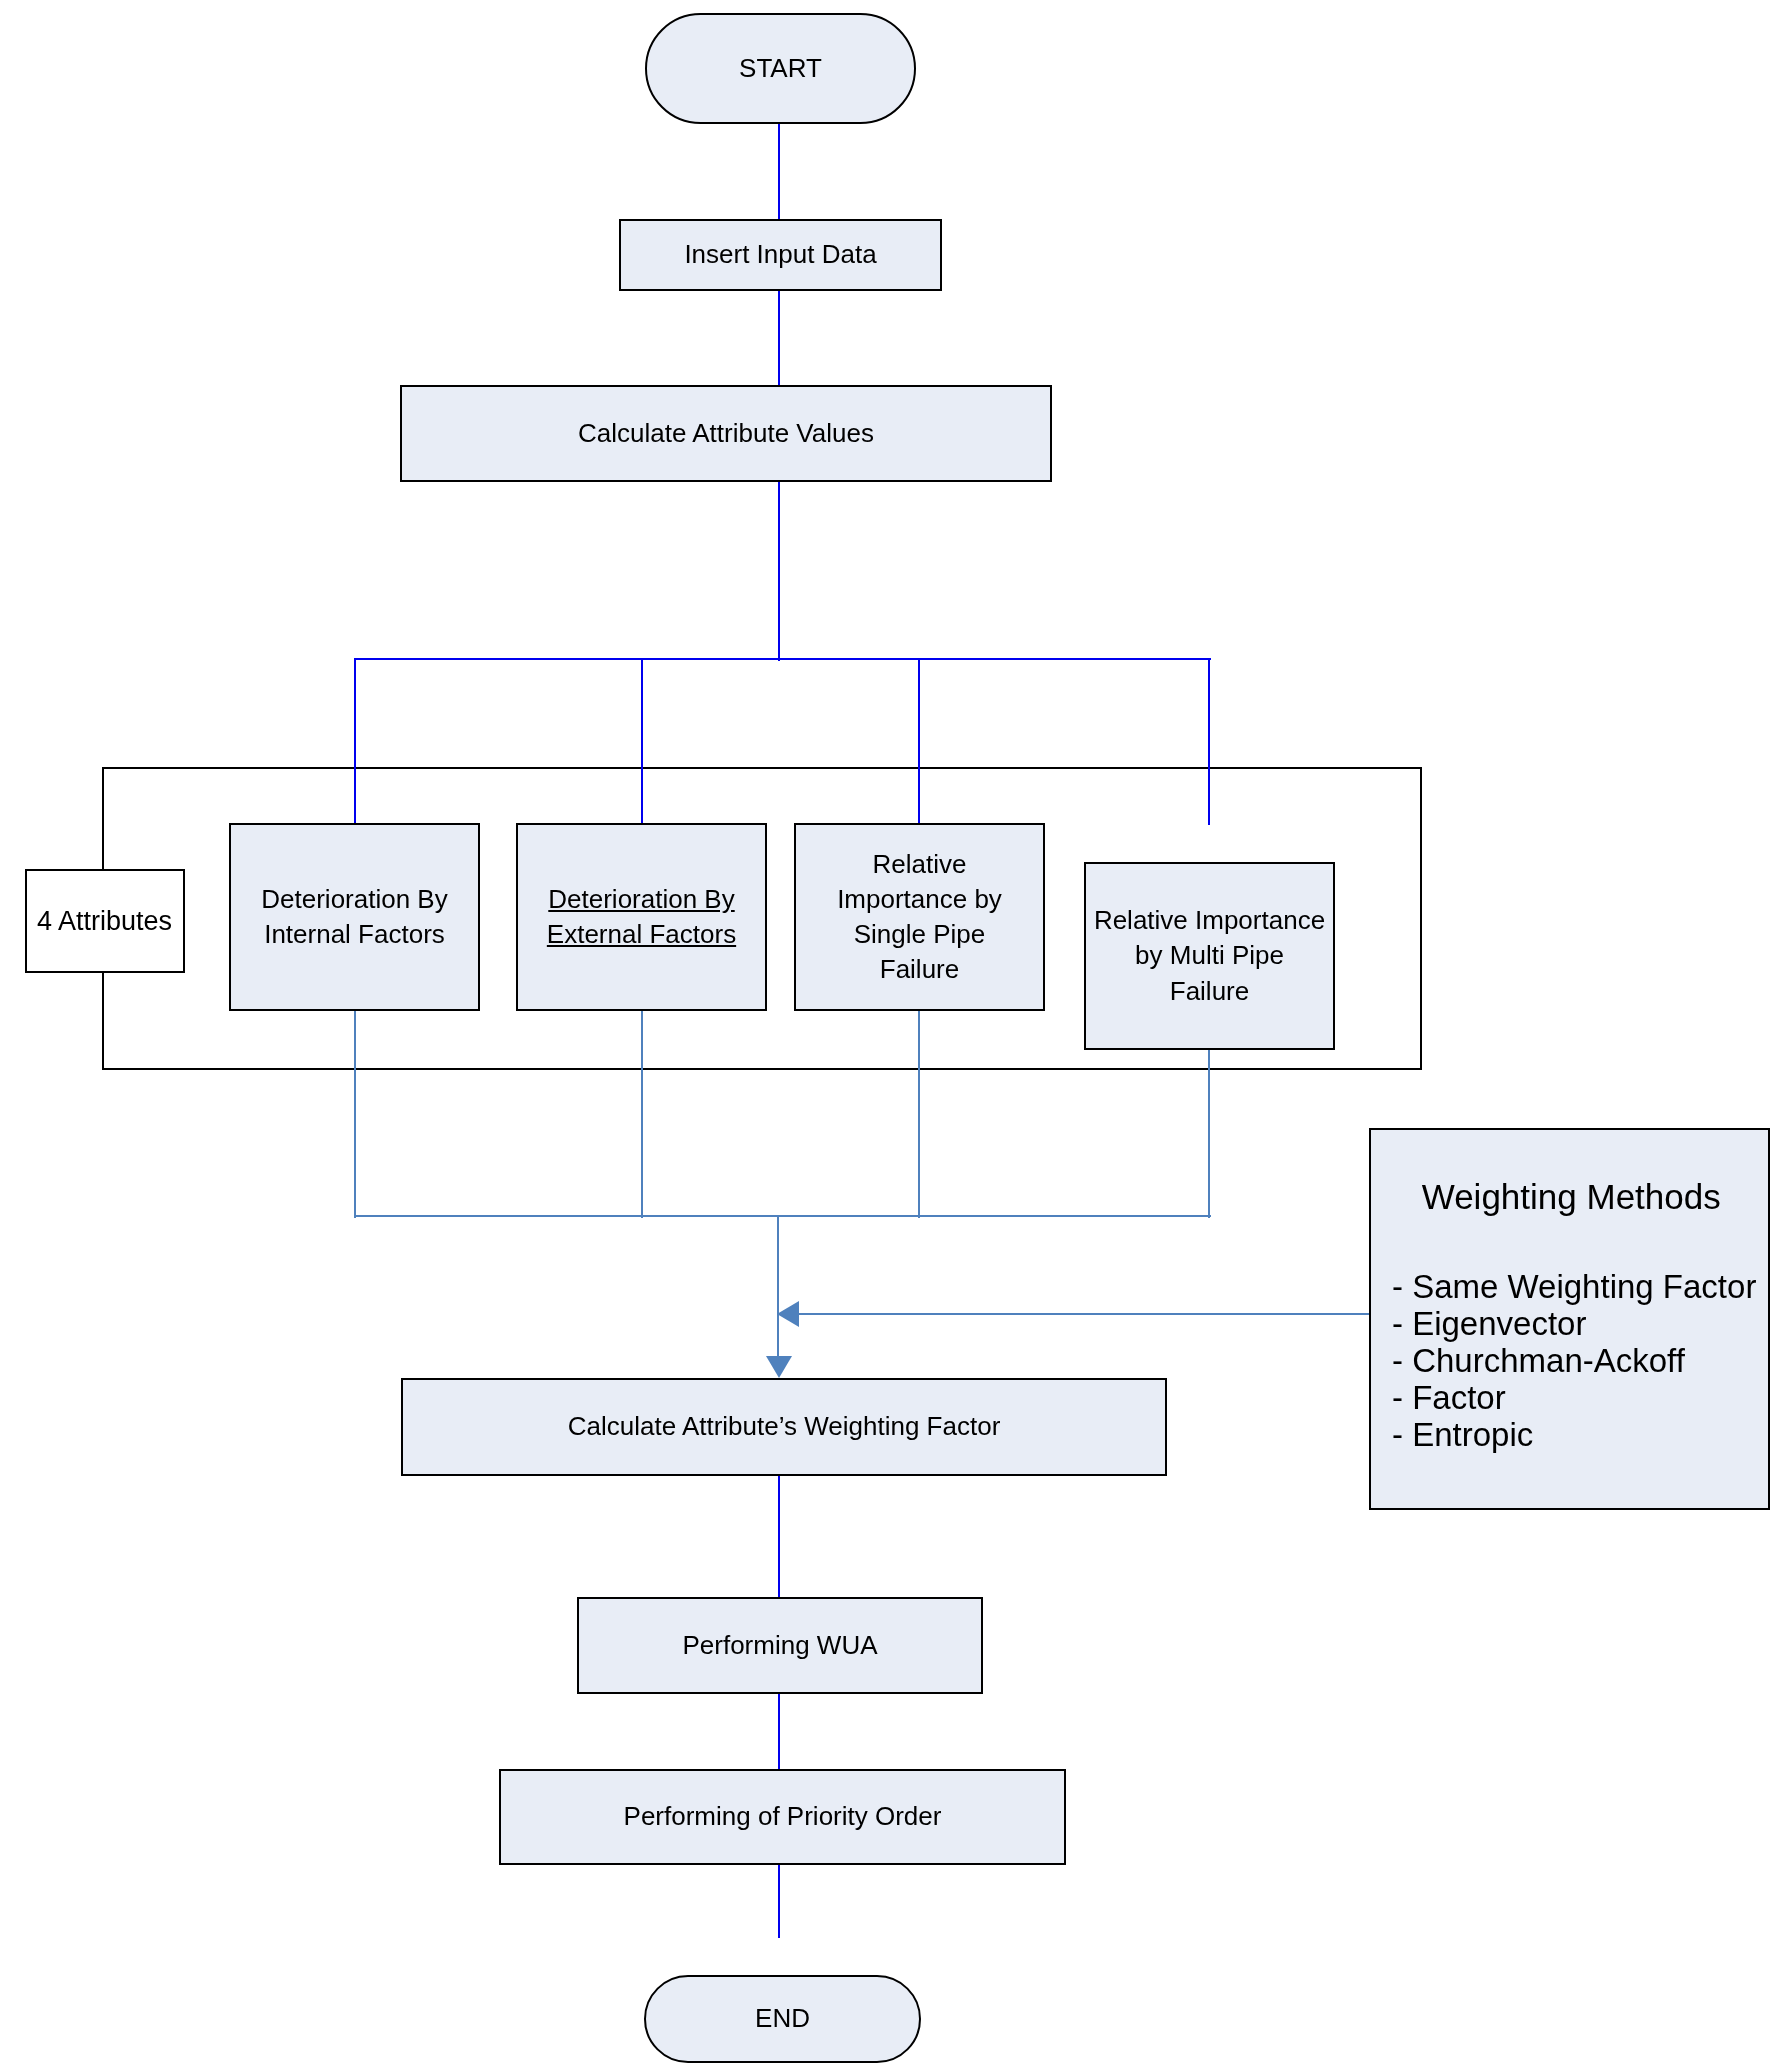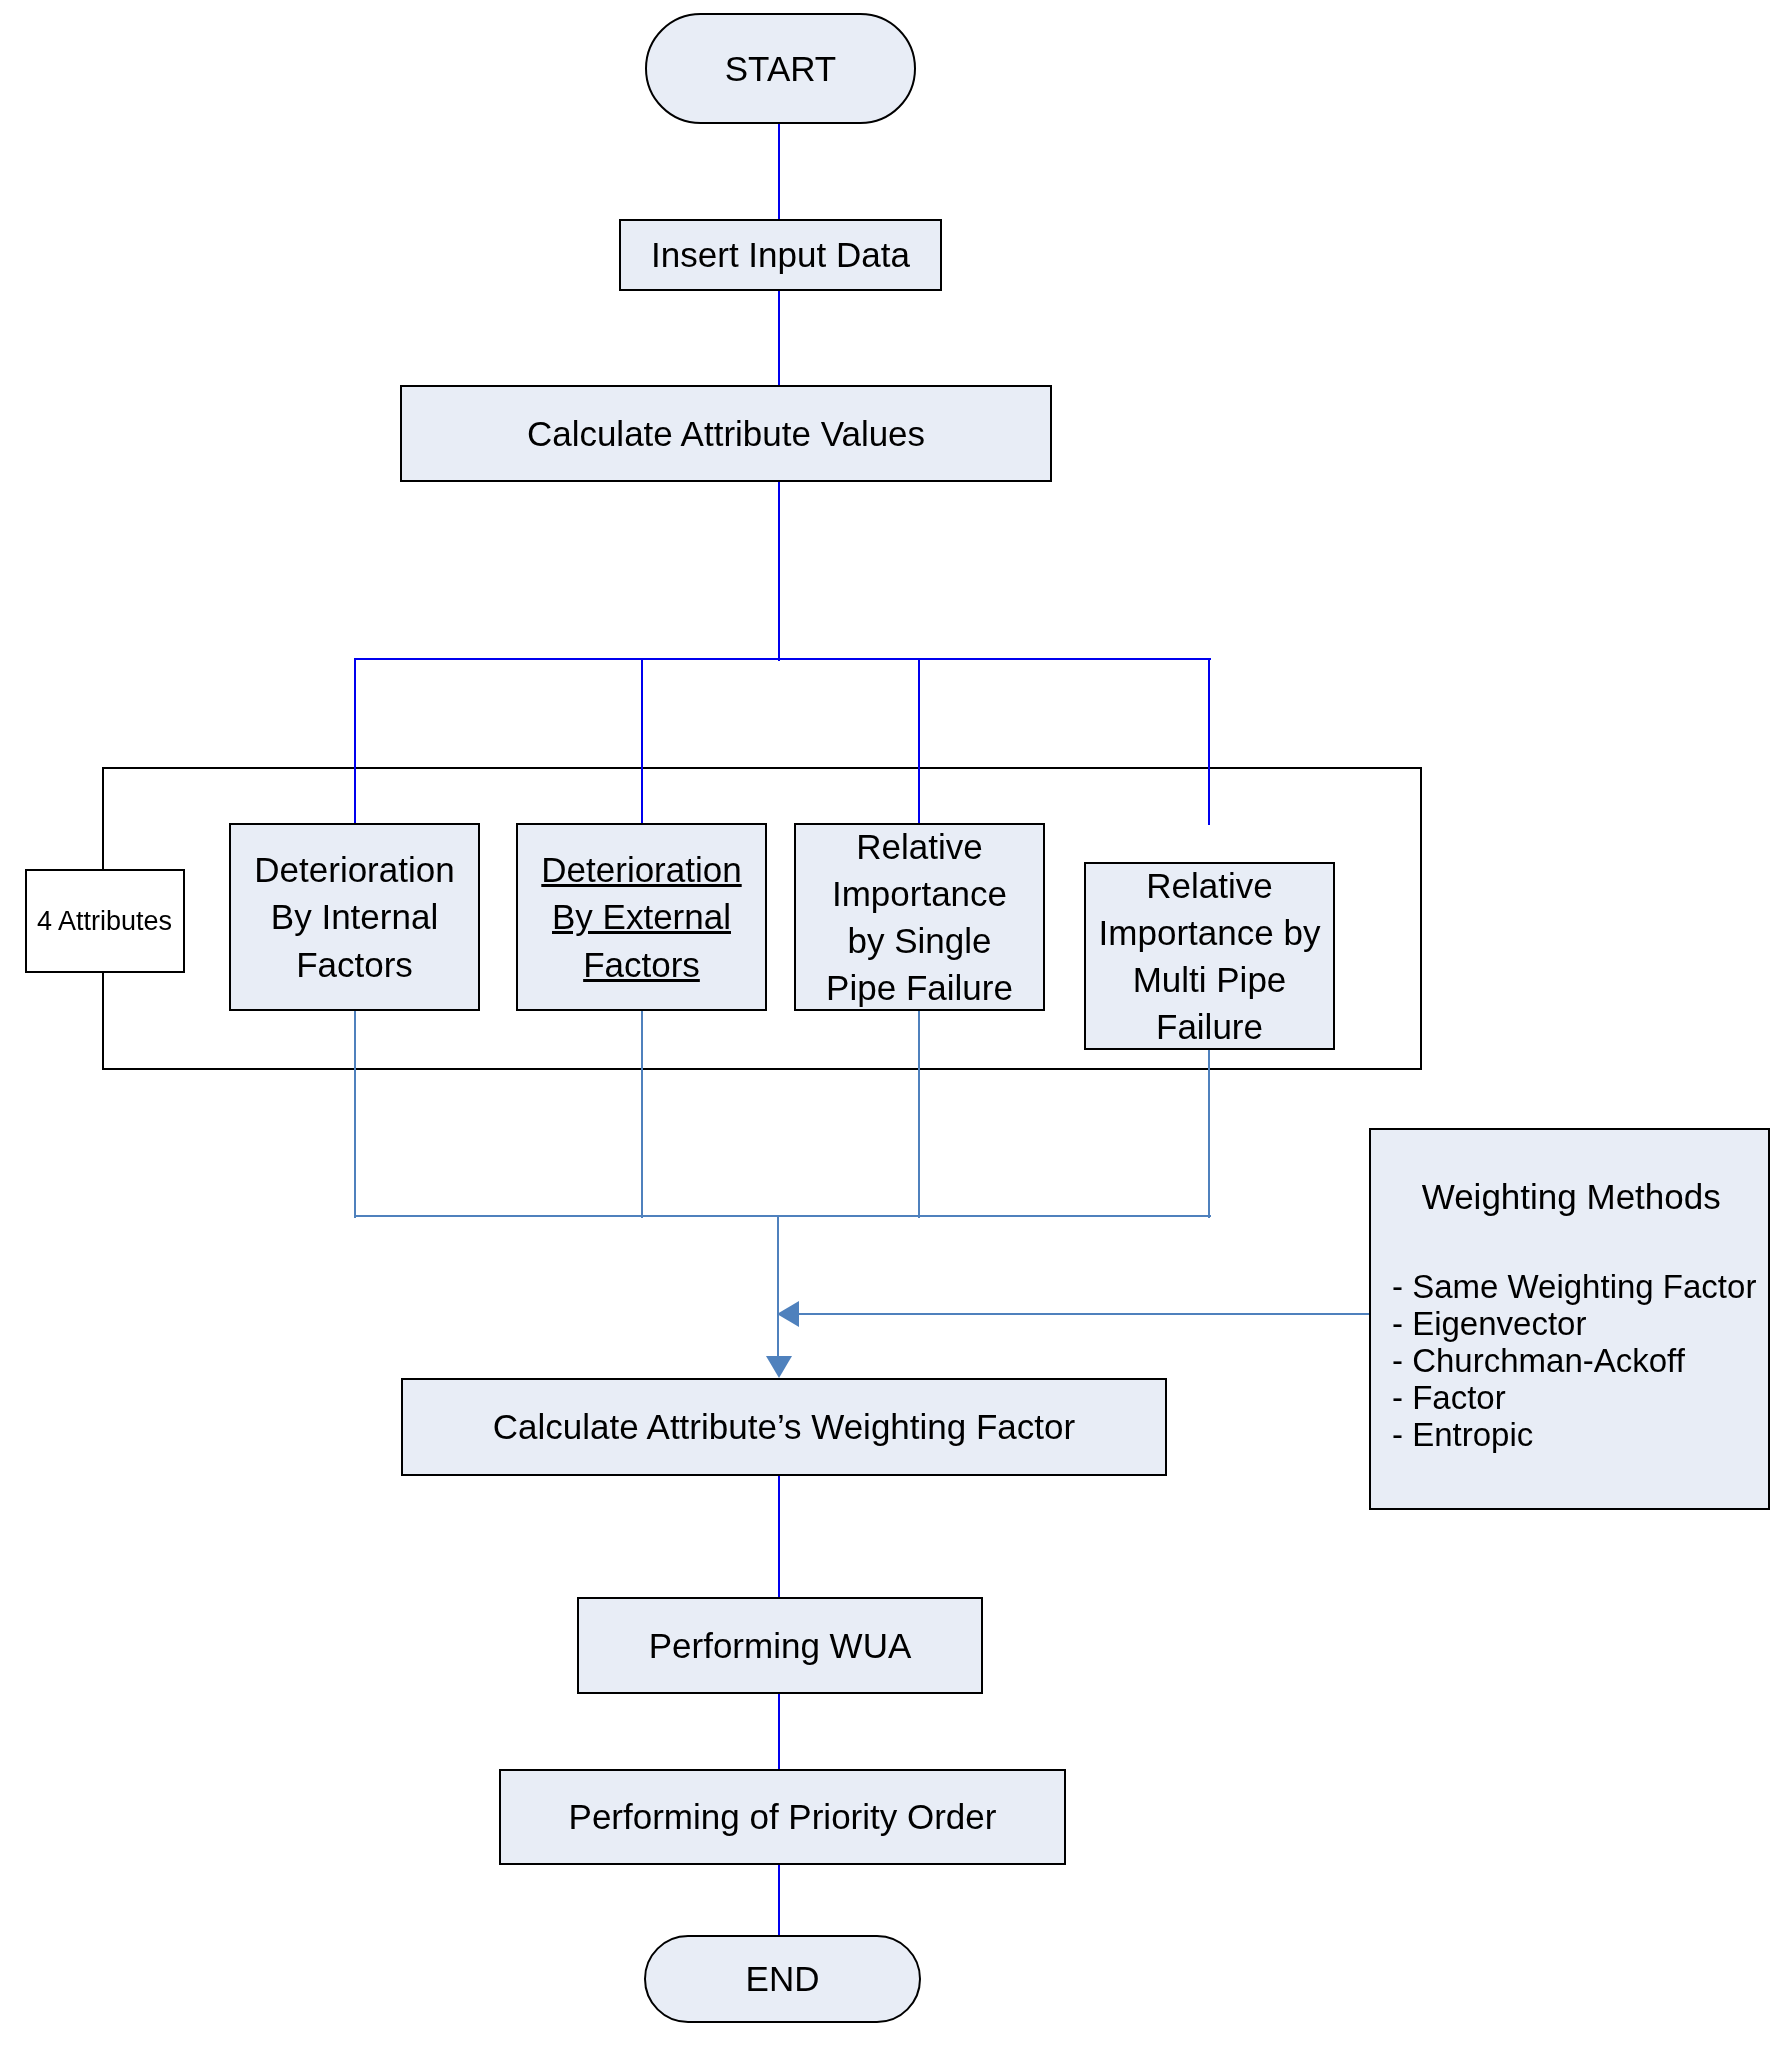--- a/index.html
+++ b/index.html
@@ -24,21 +24,21 @@
     overflow: hidden;
   }
   .node {
     position: absolute;
     background: var(--node-fill);
     border: 2.3px solid var(--node-border);
     display: flex;
     align-items: center;
     justify-content: center;
     text-align: center;
-    font-size: 35px;
+    font-size: 26px;
     line-height: 1.35;
     color: var(--text-color);
     z-index: 3;
   }
   .stadium { border-radius: 70px; }
   .white-box { background: #ffffff; }
   .container-frame {
     position: absolute;
     background: transparent;
     border: 2.9px solid var(--node-border);
@@ -167,18 +167,18 @@
   </div>
 
   <div class="node" style="left:577px; top:1597px; width:406px; height:97px;">
     <span>Performing WUA</span>
   </div>
 
   <div class="node" style="left:499px; top:1769px; width:567px; height:96px;">
     <span>Performing of Priority Order</span>
   </div>
 
-  <div class="node stadium" style="left:644px; top:1935px; width:277px; height:88px;align-items:center;">
+  <div class="node stadium" style="left:644px; top:1975px; width:277px; height:88px;align-items:center;">
     <span>END</span>
   </div>
 
 </div>
 
 
 </body></html>

